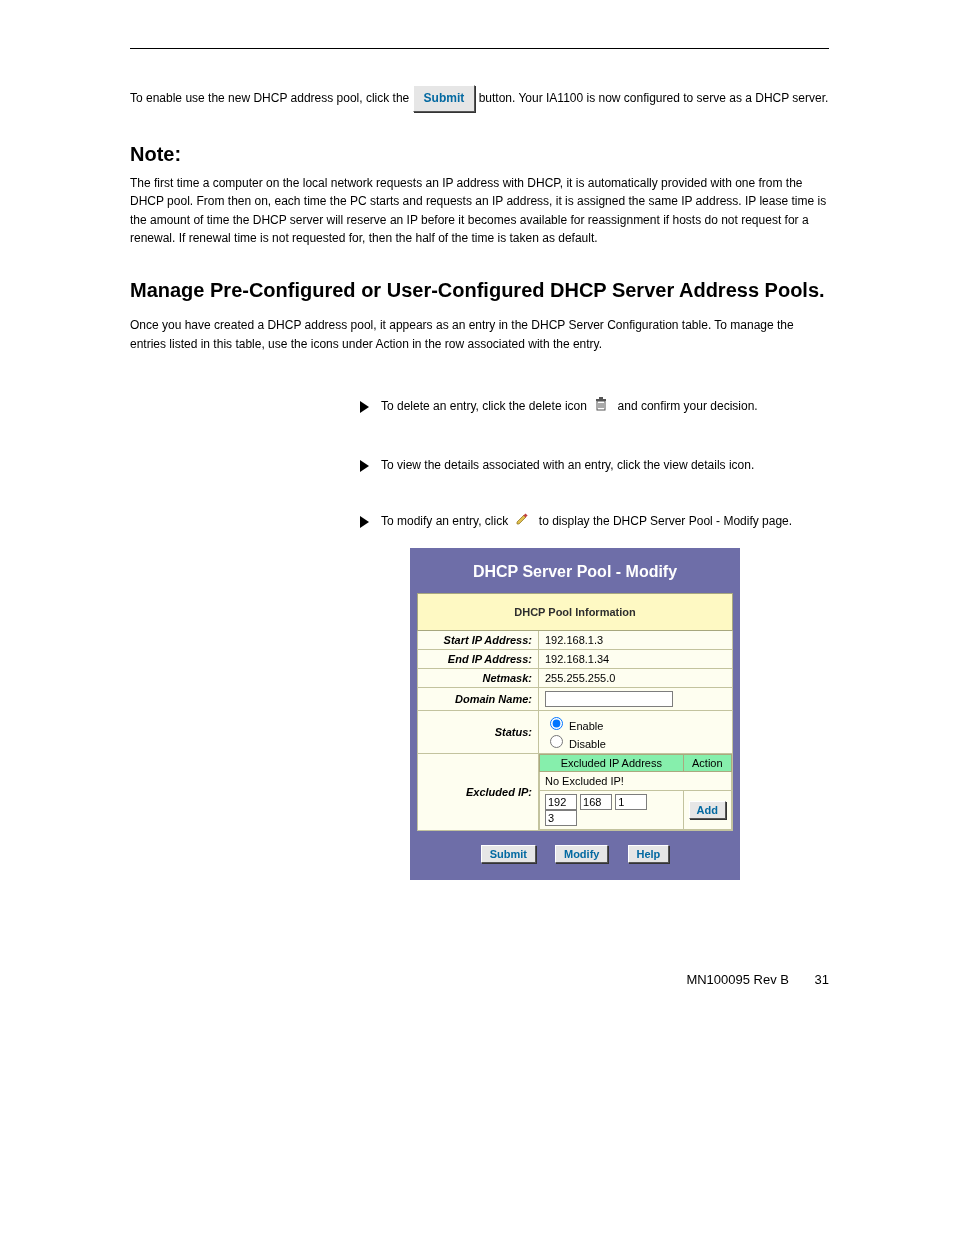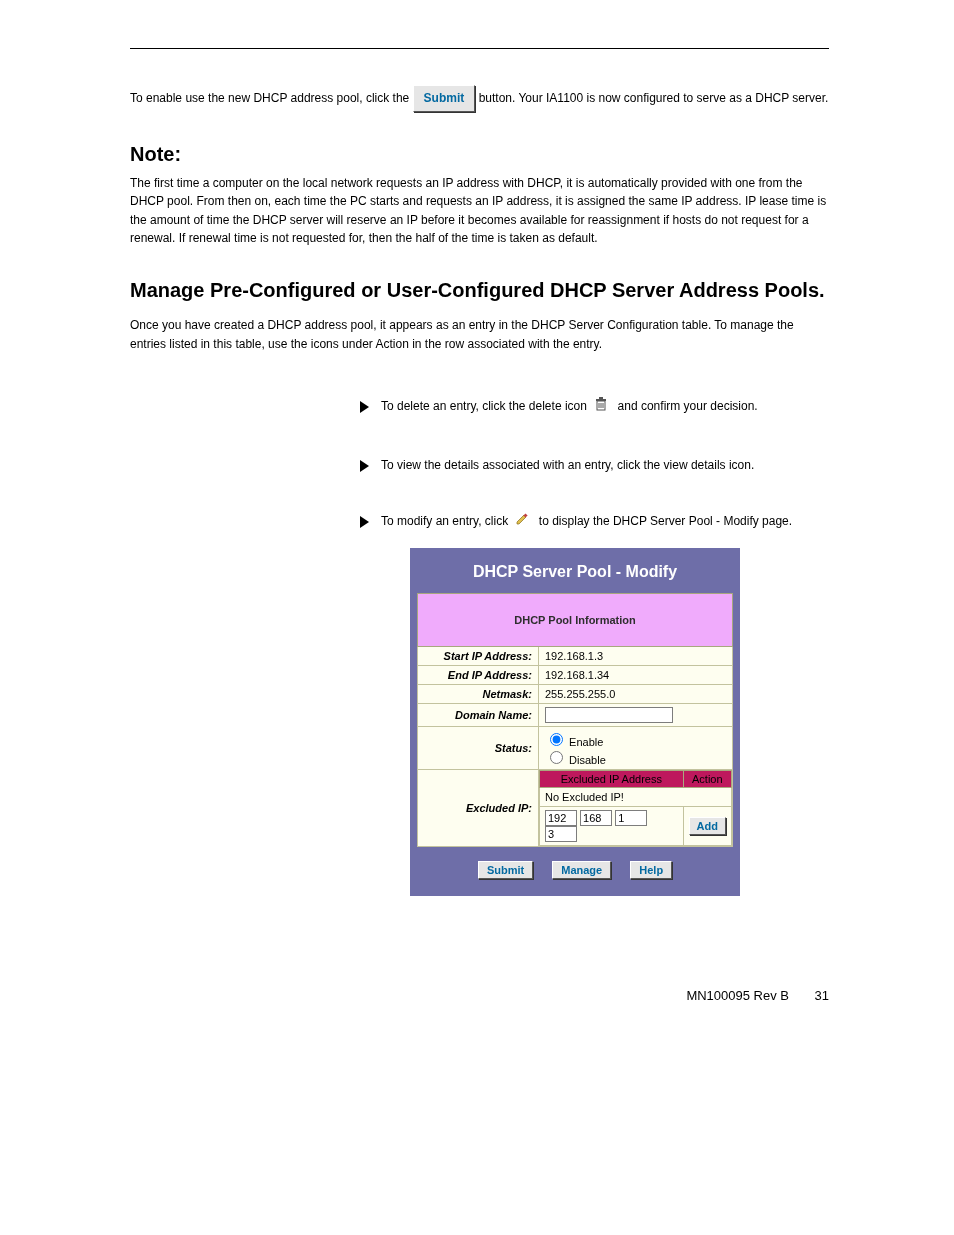--- a/index.html
+++ b/index.html
@@ -100,25 +100,25 @@
     color: #ffffff;
     font-size: 16px;
   }
   .info-table {
     width: 100%;
     border-collapse: collapse;
     background: #fefef0;
     color: #000;
   }
   .info-table th.section {
-    background: #f0abfc;
+    background: #fef9c3;
     text-align: center;
     font-size: 11px;
     font-weight: 700;
-    padding: 20px 0;
+    padding: 12px 0;
     border: 1px solid #a7a77e;
     color: #2e2e2e;
     margin-left: 45px;
   }
   .info-table td, .info-table th {
     border: 1px solid #c3c39e;
     padding: 3px 6px;
     font-size: 11px;
     vertical-align: middle;
   }
@@ -127,21 +127,21 @@
     font-style: italic;
     font-weight: 700;
     width: 108px;
   }
   .radio-row label { margin-right: 10px; }
   .sub-table {
     width: 100%;
     border-collapse: collapse;
   }
   .sub-table th {
-    background: #be185d;
+    background: #86efac;
     font-weight: 400;
     font-size: 11px;
     padding: 2px 0;
     border: 1px solid #aaa97f;
     text-align: center;
   }
   .sub-table td {
     border: 1px solid #c3c39e;
     padding: 3px 5px;
     font-size: 11px;
@@ -294,21 +294,21 @@
               <td style="text-align:center"><span class="btn-3d small">Add</span></td>
             </tr>
           </tbody>
               </table>
         </td>
       </tr>
     </tbody>
       </table>
     <div class="panel-buttons">
       <span class="btn-3d">Submit</span>
-      <span class="btn-3d">Manage</span>
+      <span class="btn-3d">Modify</span>
       <span class="btn-3d">Help</span>
     </div>
   </div>
 
   <div class="footer">
     <span>MN100095 Rev B</span>
     <span>31</span>
   </div>
 
 </div>

